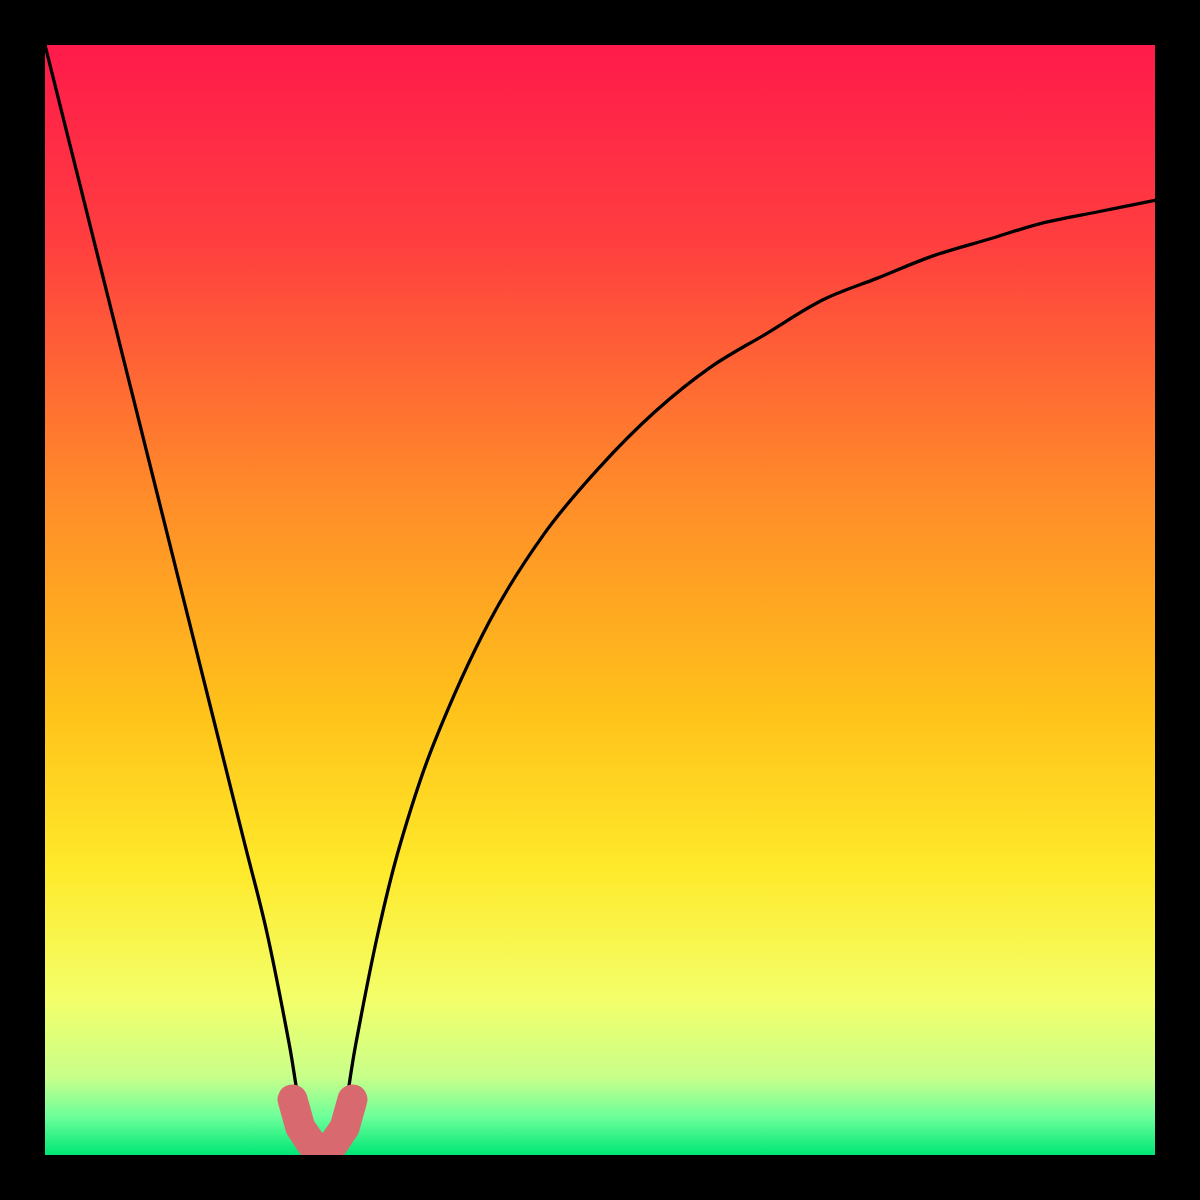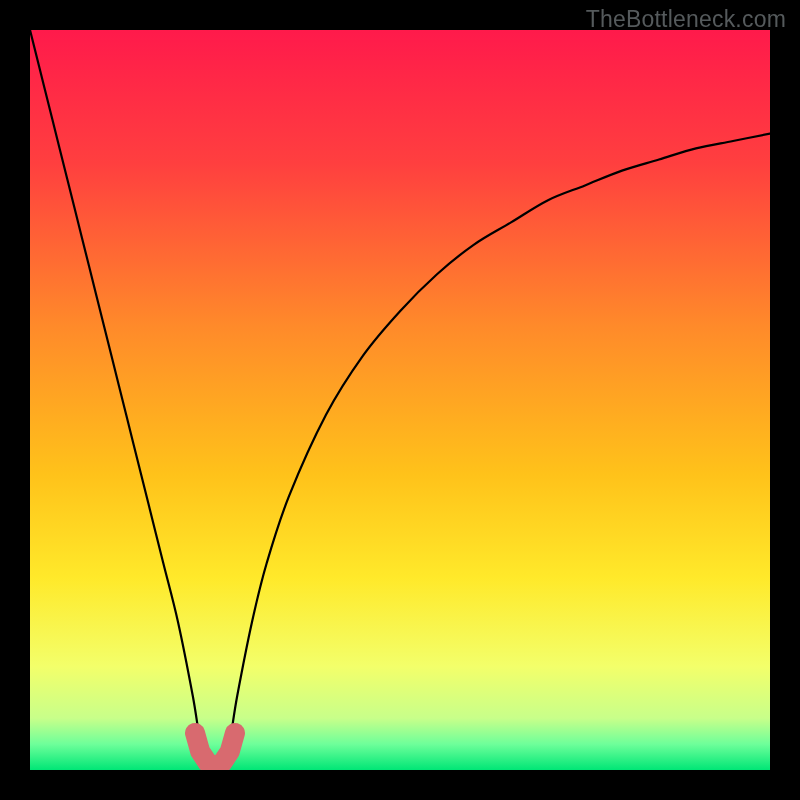--- a/index.html
+++ b/index.html
@@ -34,21 +34,20 @@
     font-weight: 500;
     letter-spacing: 0.2px;
     z-index: 4;
   }
   svg { display: block; }
 </style>
 </head>
 <body>
 
 <div class="frame">
-  <div class="watermark">TheBottleneck.com</div>
   <div class="plot">
     <svg id="svg" width="740" height="740" viewBox="0 0 740 740">
       <defs>
         <linearGradient id="bg-grad" x1="0" y1="0" x2="0" y2="1">
             <stop offset="0%" stop-color="#ff1a4b"></stop>
             <stop offset="18%" stop-color="#ff3f3f"></stop>
             <stop offset="40%" stop-color="#ff8a2a"></stop>
             <stop offset="60%" stop-color="#ffc21a"></stop>
             <stop offset="74%" stop-color="#ffe92a"></stop>
             <stop offset="86%" stop-color="#f3ff6a"></stop>

